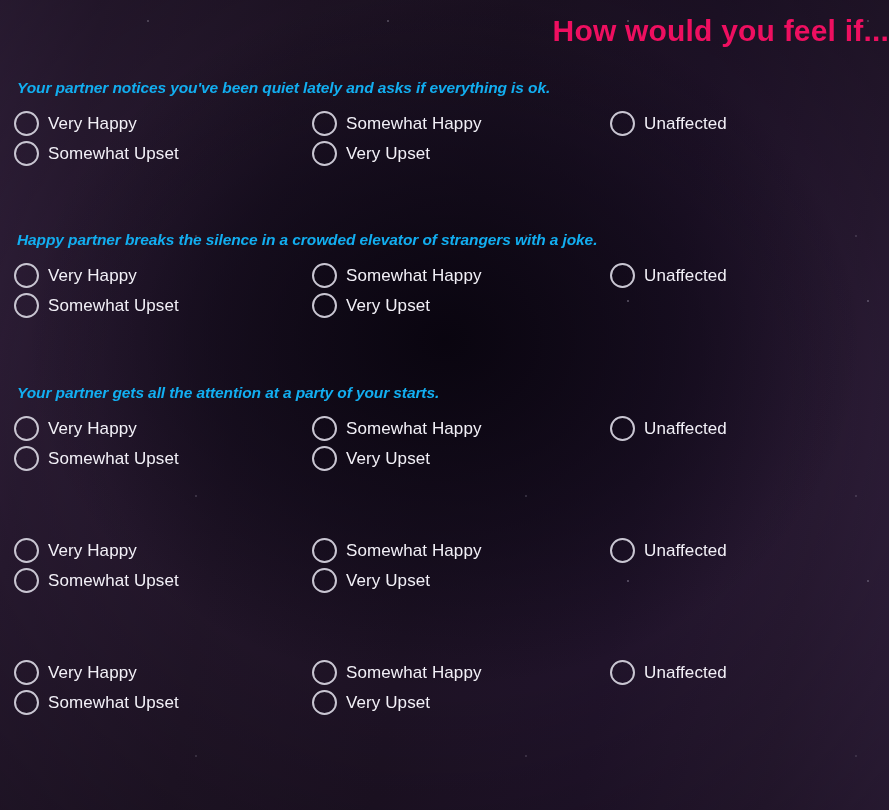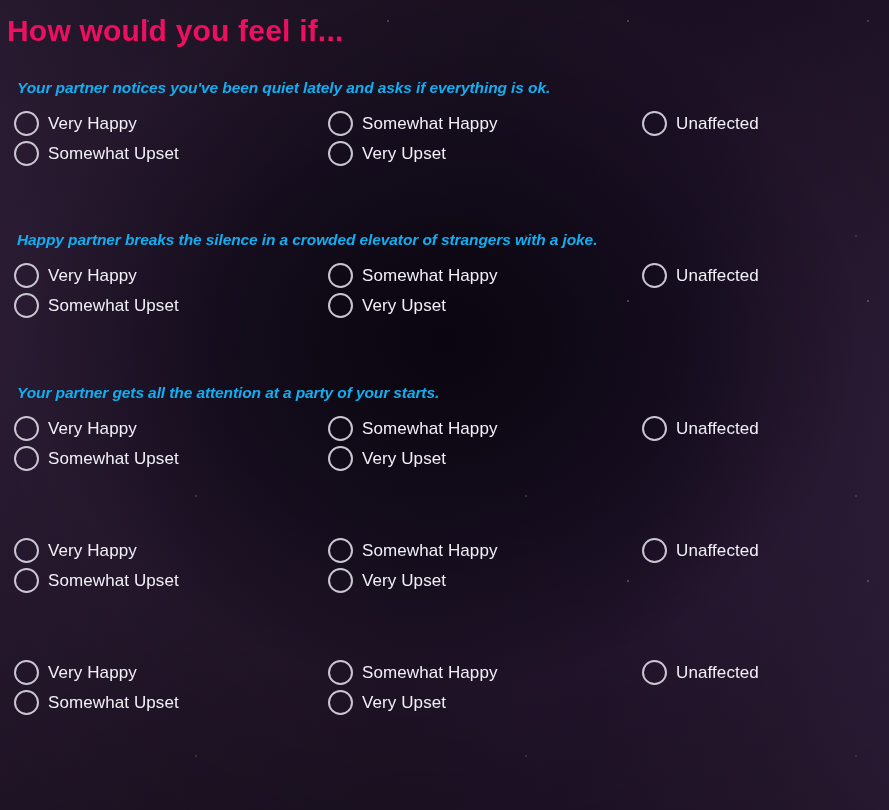--- a/index.html
+++ b/index.html
@@ -76,27 +76,26 @@
   
   .content {
     position: relative;
     z-index: 3;
     padding: 0;
   }
 
   .page-title {
     margin: 0;
     padding-top: 14px;
-    text-align: left;
+    text-align: right;
     color: #ee0f60;
     font-size: 30px;
     font-weight: bold;
     letter-spacing: .2px;
     line-height: 1.15;
-    padding-left: 7px;
   }
 
   .question-block {
     padding-left: 14px;
     padding-right: 14px;
   }
   .question-block.q1 { margin-top: 30px; }
   .question-block.q2,
   .question-block.q3,
   .question-block.q4,
@@ -109,21 +108,21 @@
     font-style: italic;
     line-height: 1.2;
     letter-spacing: -0.1px;
     margin: 0 0 12px 3px;
     white-space: nowrap;
   }
 
   .options-grid {
     display: grid;
     grid-template-columns: 298px 298px auto;
-    column-gap: 16px;
+    column-gap: 0;
   }
   .option-col {
     display: flex;
     flex-direction: column;
     row-gap: 2px;
   }
 
   .option {
     display: flex;
     align-items: center;

